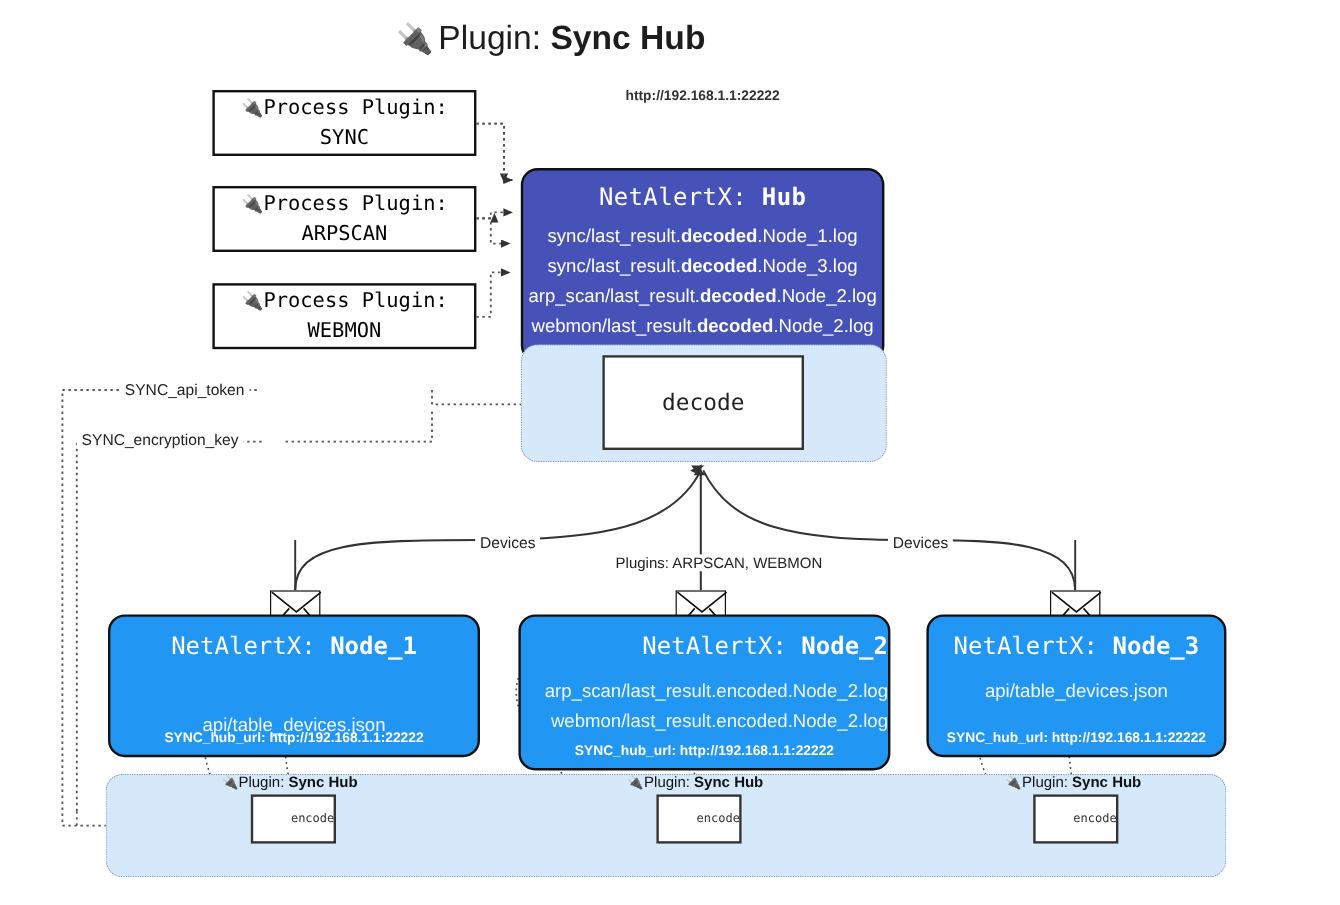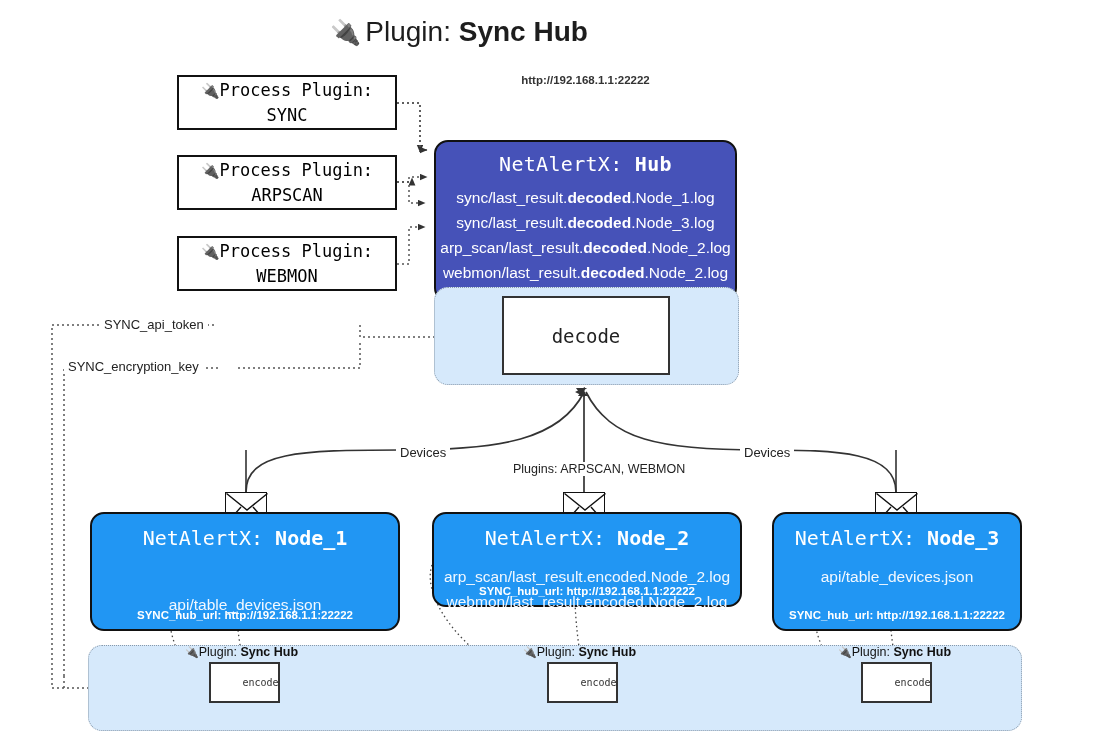--- a/index.html
+++ b/index.html
@@ -61,21 +61,21 @@
             box-sizing:border-box;padding-top:12px;}
   .nodecard .n-title{font-family:"DejaVu Sans Mono","Liberation Mono",monospace;
                      font-size:20px;margin-bottom:14px;}
   .nodecard .n-title b{font-weight:bold;}
   .nodecard .n-line{font-size:15.5px;line-height:25px;color:#f2f8ff;
                     white-space:nowrap;}
   .nodecard .n-url{position:absolute;bottom:8px;left:0;width:100%;
                    text-align:center;font-size:11.5px;font-weight:bold;
                    color:#ffffff;white-space:nowrap;}
   #node1{left:90px;top:512px;width:310px;height:119px;gap:28px;}
-  #node2{left:432px;top:512px;width:310px;height:95px;}
+  #node2{left:432px;top:512px;width:310px;height:130px;align-items:flex-end;}
   #node3{left:772px;top:512px;width:250px;height:119px;}
 
   
   .envelope{width:42px;height:31px;background:#fff;border:1.8px solid #111;}
 
   
   .edgelabel{font-size:13px;color:#222;background:#fff;padding:0 4px;
              white-space:nowrap;}
   .edgelabel.small{font-size:12.5px;}
 </style>

